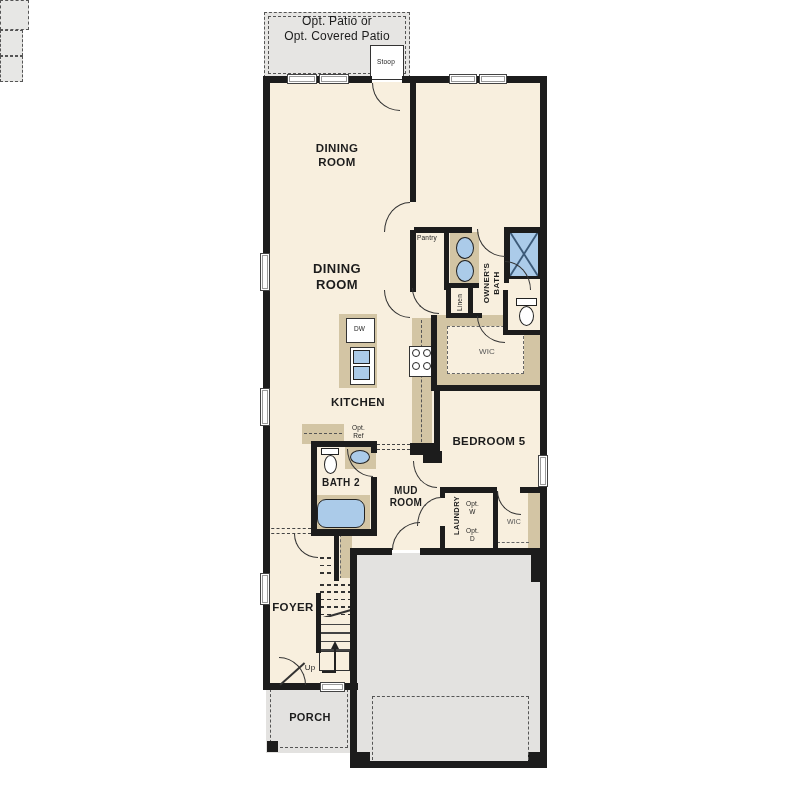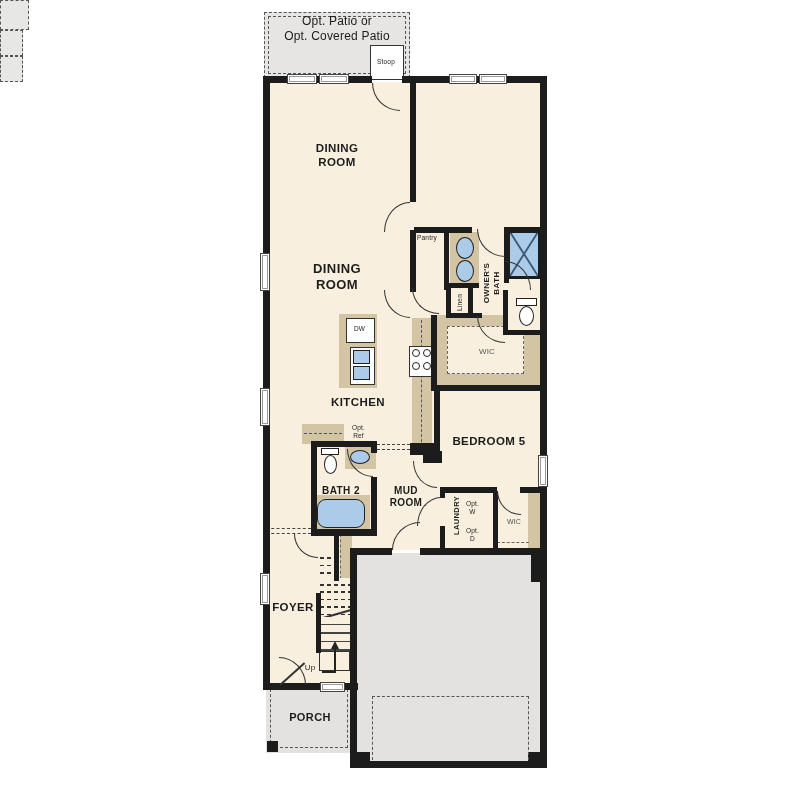--- a/index.html
+++ b/index.html
@@ -191,21 +191,21 @@
 ROOM</div>
   <div class="lbl sm" style="left:408px;top:233px;width:38px;height:10px;font-size:6.5px;">Pantry</div>
   <div class="lbl rot" style="left:457px;top:271px;width:70px;height:24px;font-size:8px;">OWNER'S
 BATH</div>
   <div class="lbl sm rot" style="left:434px;top:296px;width:52px;height:13px;font-size:6.5px;">Linen</div>
   <div class="lbl sm" style="left:466px;top:345px;width:42px;height:14px;font-size:8px;color:#555;">WIC</div>
   <div class="lbl" style="left:308px;top:395px;width:100px;height:14px;font-size:11.5px;">KITCHEN</div>
   <div class="lbl sm" style="left:346px;top:322px;width:27px;height:14px;font-size:6.5px;">DW</div>
   <div class="lbl sm" style="left:344px;top:419px;width:29px;height:26px;font-size:6.5px;">Opt.
 Ref</div>
-  <div class="lbl" style="left:301px;top:477px;width:80px;height:13px;font-size:10px;margin-top:8px;">BATH 2</div>
+  <div class="lbl" style="left:301px;top:477px;width:80px;height:13px;font-size:10px;">BATH 2</div>
   <div class="lbl" style="left:376px;top:483px;width:60px;height:28px;font-size:10px;">MUD
 ROOM</div>
   <div class="lbl" style="left:429px;top:434px;width:120px;height:15px;font-size:11.5px;">BEDROOM 5</div>
   <div class="lbl rot" style="left:426px;top:509px;width:60px;height:13px;font-size:7.5px;">LAUNDRY</div>
   <div class="lbl sm" style="left:461px;top:497px;width:23px;height:22px;font-size:6.5px;">Opt.
 W</div>
   <div class="lbl sm" style="left:461px;top:524px;width:23px;height:22px;font-size:6.5px;">Opt.
 D</div>
   <div class="lbl sm" style="left:494px;top:516px;width:40px;height:12px;font-size:7px;color:#555;">WIC</div>
   <div class="lbl" style="left:253px;top:600px;width:80px;height:14px;font-size:11.5px;">FOYER</div>

